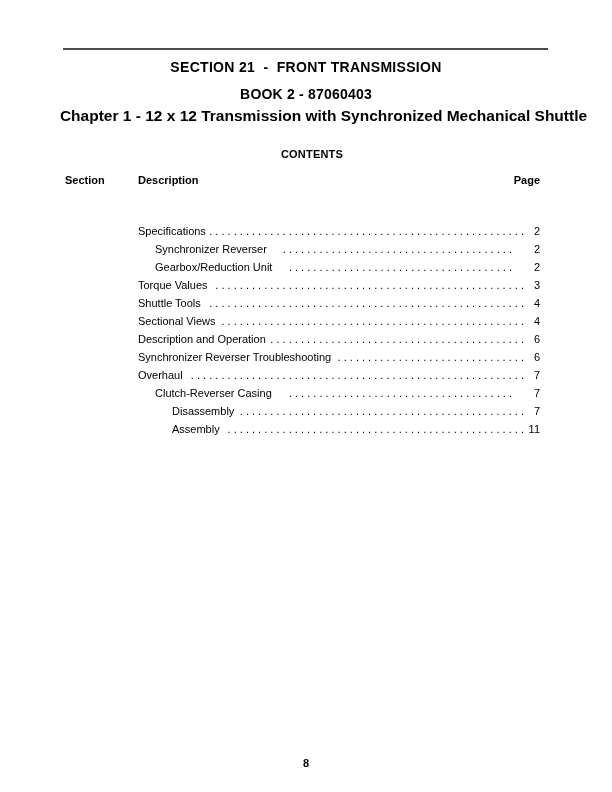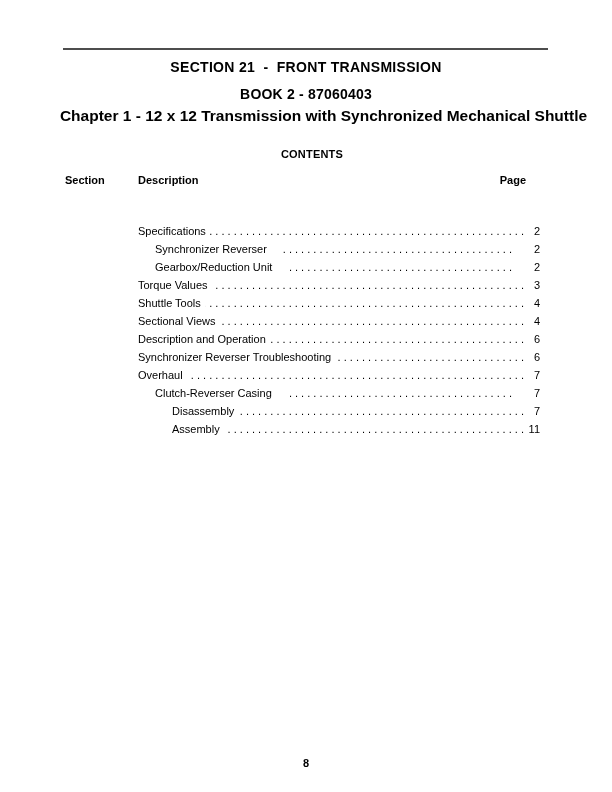--- a/index.html
+++ b/index.html
@@ -53,21 +53,21 @@
     position: absolute;
     top: 145px; left: 0; width: 612px;
     text-align: center;
     font-size: 11px; font-weight: bold;
     line-height: 18px;
     letter-spacing: 0.2px;
     padding-left: 12px;
   }
   .toc-header {
     position: absolute;
-    top: 171px; left: 64px; right: 78px;
+    top: 171px; left: 64px; right: 64px;
     height: 18px;
     font-size: 11px; font-weight: bold;
     line-height: 18px;
   }
   .toc-header .col-section     { position: absolute; left: 1px; }
   .toc-header .col-description { position: absolute; left: 74px; text-align: center; }
   .toc-header .col-page        { position: absolute; right: 8px; }
   .toc-list {
     position: absolute;
     top: 190px; left: 138px; right: 72px; margin-top: 32px;

